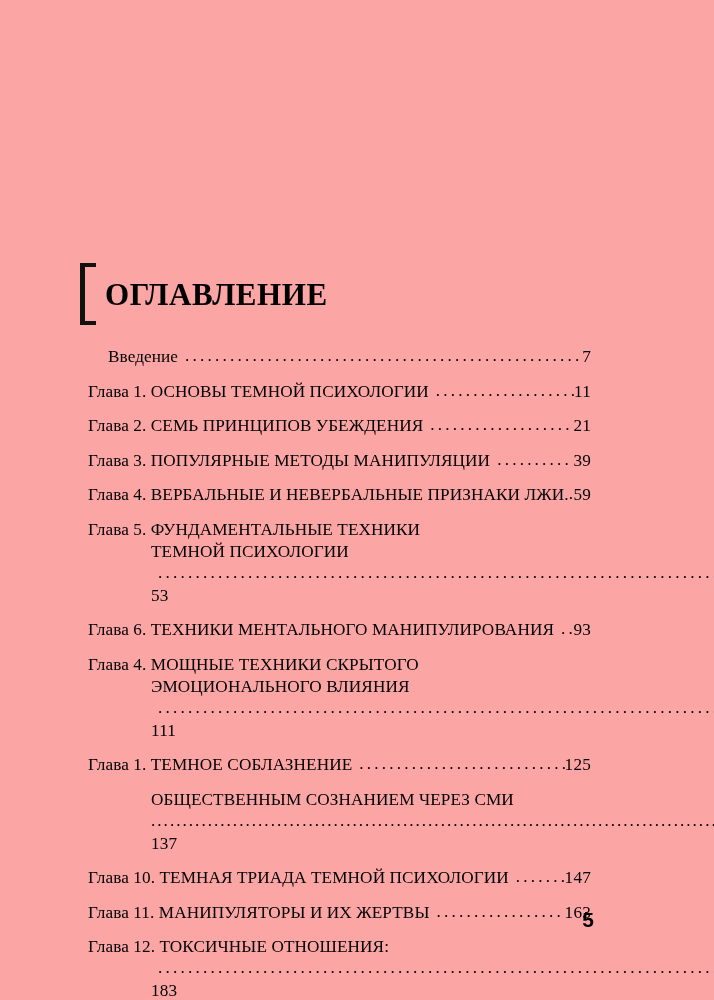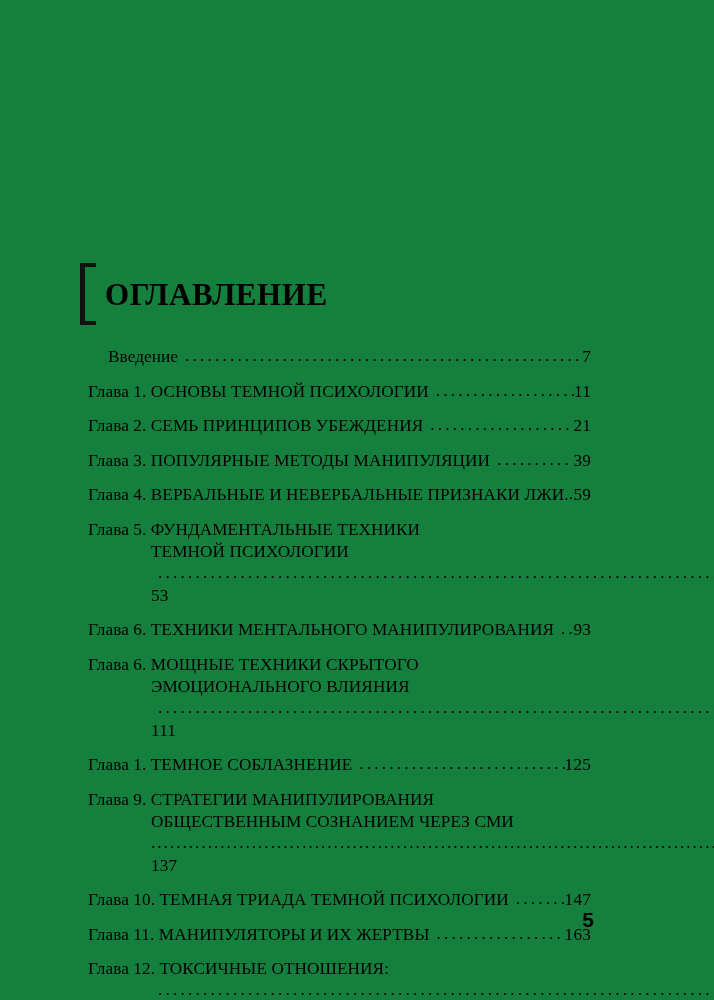--- a/index.html
+++ b/index.html
@@ -4,21 +4,21 @@
 <style>
   html, body {
     margin: 0;
     padding: 0;
     background: #ffffff;
   }
   .page {
     position: relative;
     width: 714px;
     height: 1000px;
-    background: #15803d;
+    background: #fca5a5;
     overflow: hidden;
     font-family: "Liberation Serif", "DejaVu Serif", serif;
     color: #000000;
     -webkit-font-smoothing: antialiased;
   }
 
   
   .title-block {
     position: absolute;
     left: 80px;
@@ -166,39 +166,36 @@
       </div>
       <div class="toc-entry">
         <div class="toc-line">
           <span class="entry-label">Глава 6. ТЕХНИКИ МЕНТАЛЬНОГО МАНИПУЛИРОВАНИЯ</span>
           <span class="leader leader-pad">........................................................................................................................................................................................................</span>
           <span class="entry-page">93</span>
         </div>
       </div>
       <div class="toc-entry">
         <div class="toc-line no-page">
-          <span class="entry-label">Глава 6. МОЩНЫЕ ТЕХНИКИ СКРЫТОГО</span>
+          <span class="entry-label">Глава 4. МОЩНЫЕ ТЕХНИКИ СКРЫТОГО</span>
         </div>
         <div class="toc-line indent-cont">
           <span class="entry-label">ЭМОЦИОНАЛЬНОГО ВЛИЯНИЯ</span>
           <span class="leader leader-pad">........................................................................................................................................................................................................</span>
           <span class="entry-page">111</span>
         </div>
       </div>
       <div class="toc-entry">
         <div class="toc-line">
           <span class="entry-label">Глава 1. ТЕМНОЕ СОБЛАЗНЕНИЕ</span>
           <span class="leader leader-pad">........................................................................................................................................................................................................</span>
           <span class="entry-page">125</span>
         </div>
       </div>
       <div class="toc-entry">
-        <div class="toc-line no-page">
-          <span class="entry-label">Глава 9. СТРАТЕГИИ МАНИПУЛИРОВАНИЯ</span>
-        </div>
         <div class="toc-line indent-cont">
           <span class="entry-label">ОБЩЕСТВЕННЫМ СОЗНАНИЕМ ЧЕРЕЗ СМИ</span>
           <span class="leader tight">........................................................................................................................................................................................................</span>
           <span class="entry-page">137</span>
         </div>
       </div>
       <div class="toc-entry">
         <div class="toc-line">
           <span class="entry-label">Глава 10. ТЕМНАЯ ТРИАДА ТЕМНОЙ ПСИХОЛОГИИ</span>
           <span class="leader leader-pad">........................................................................................................................................................................................................</span>

